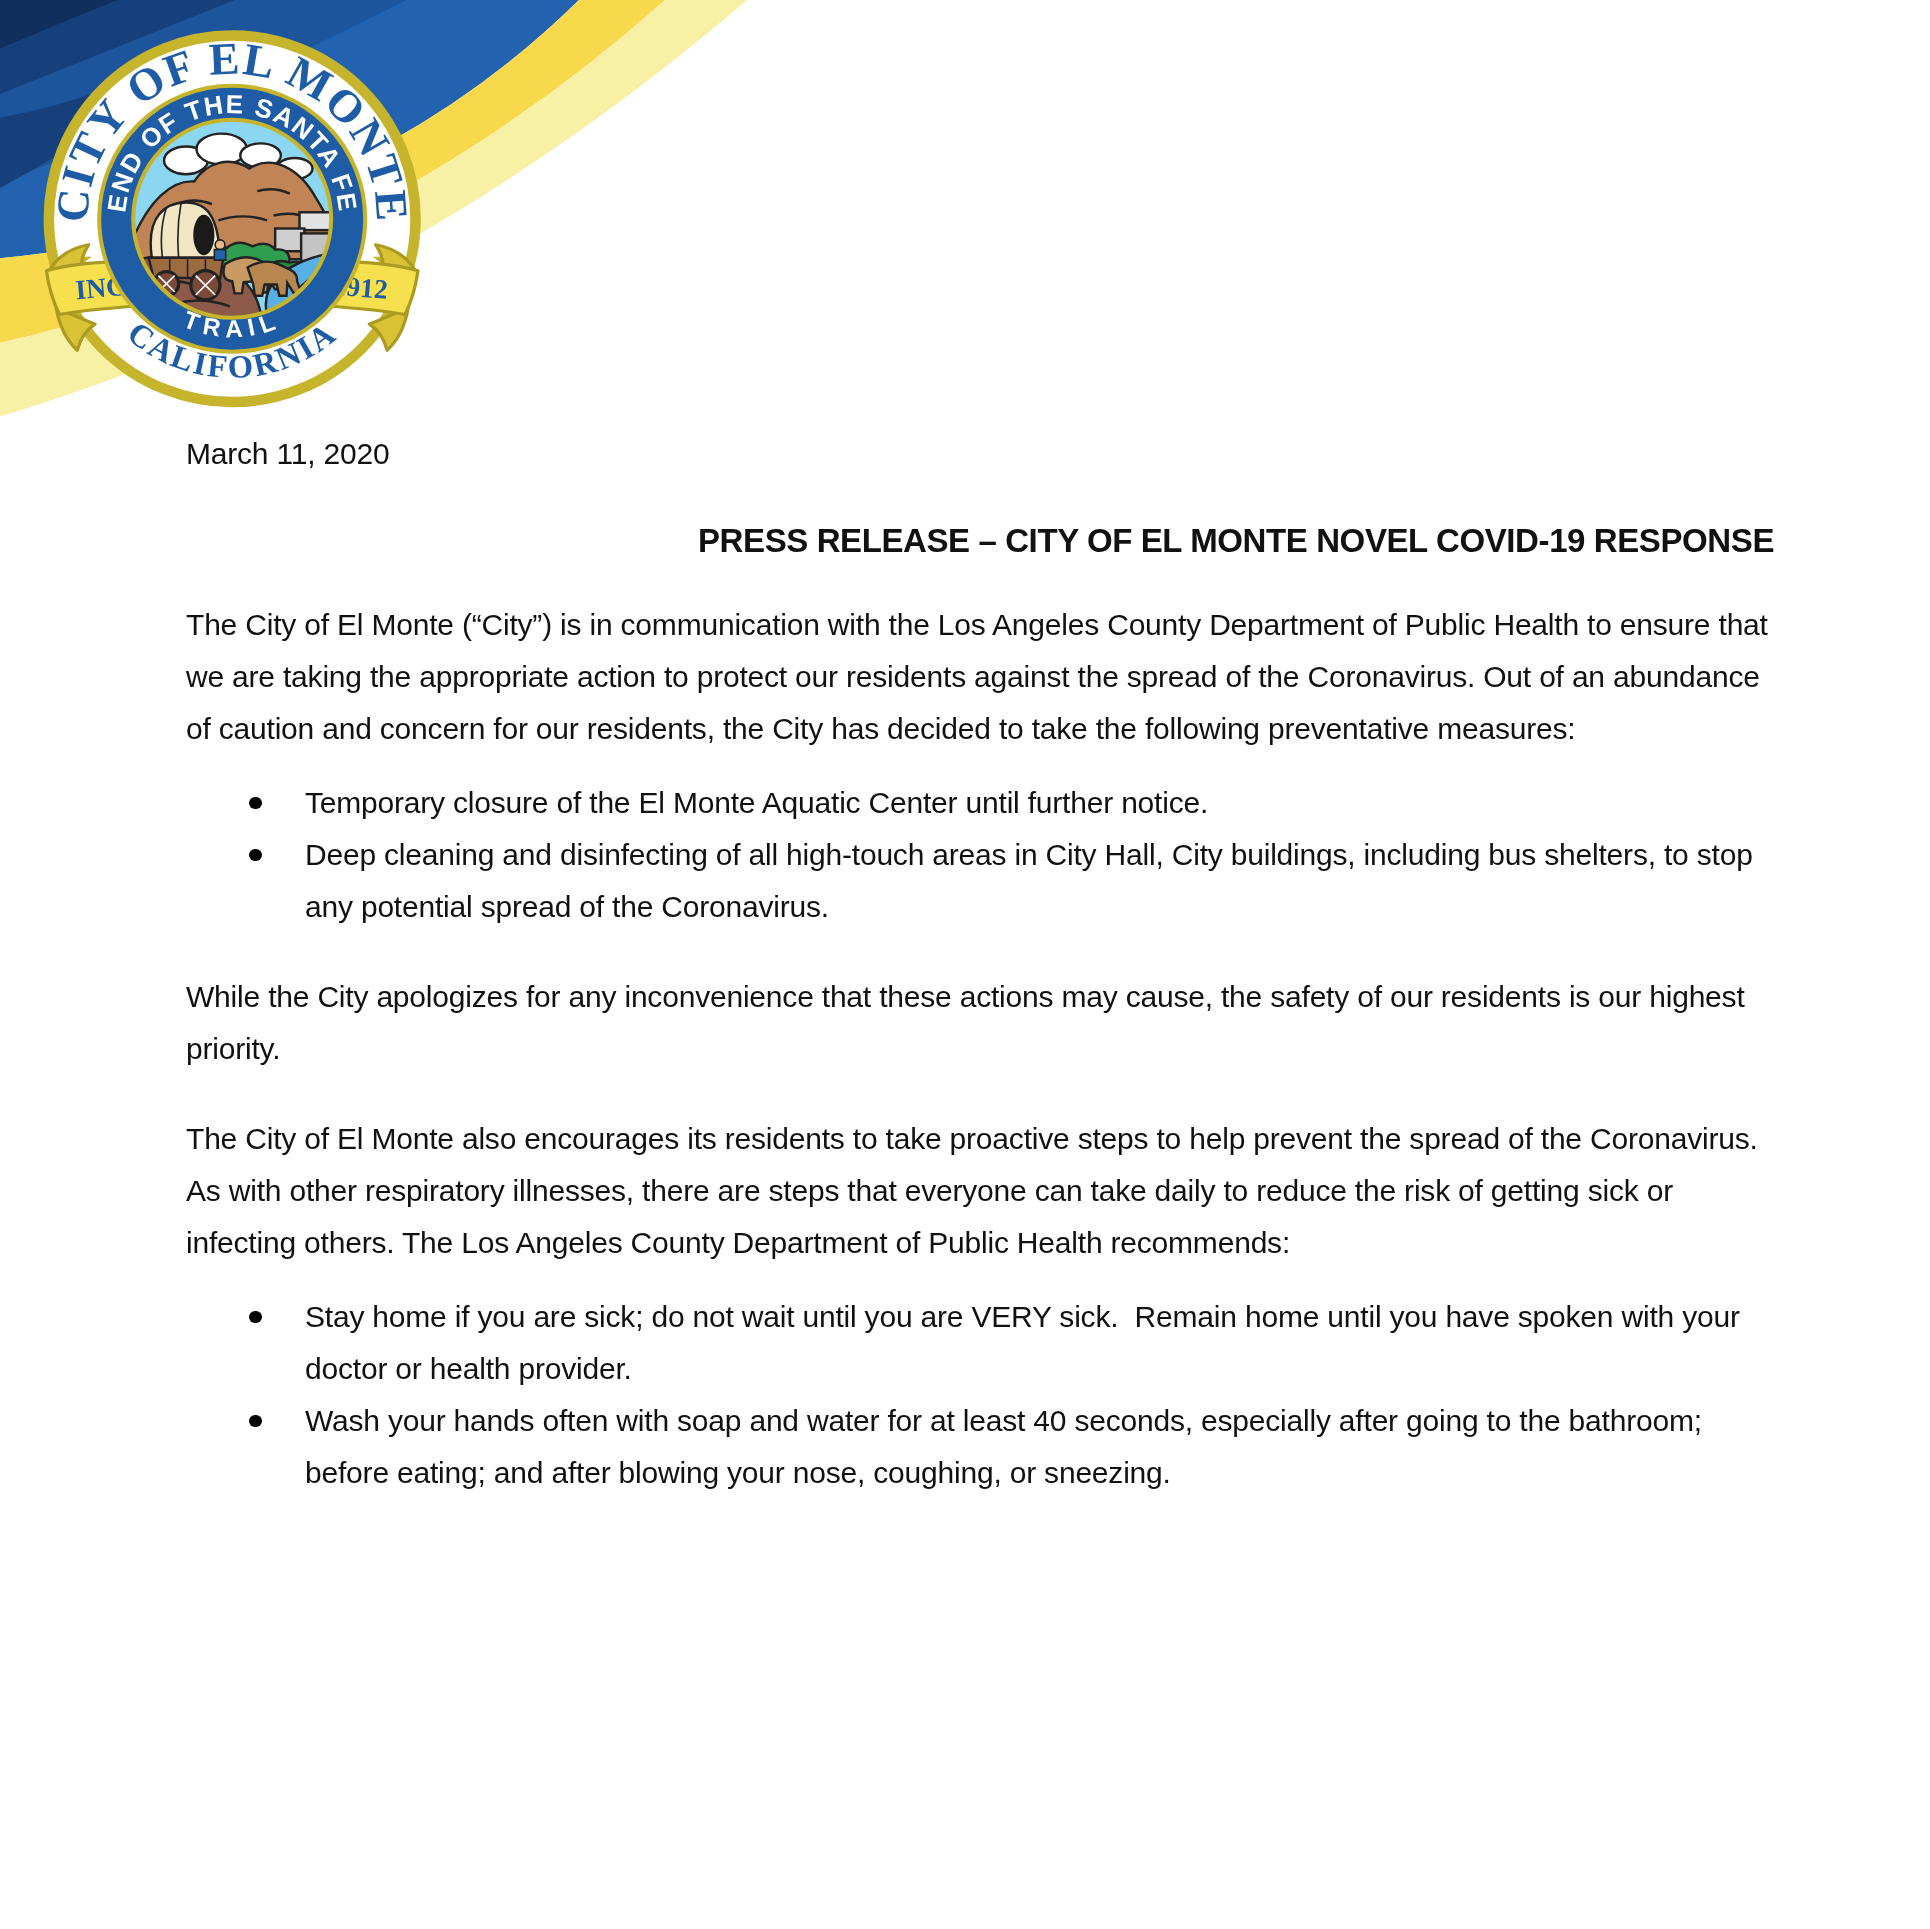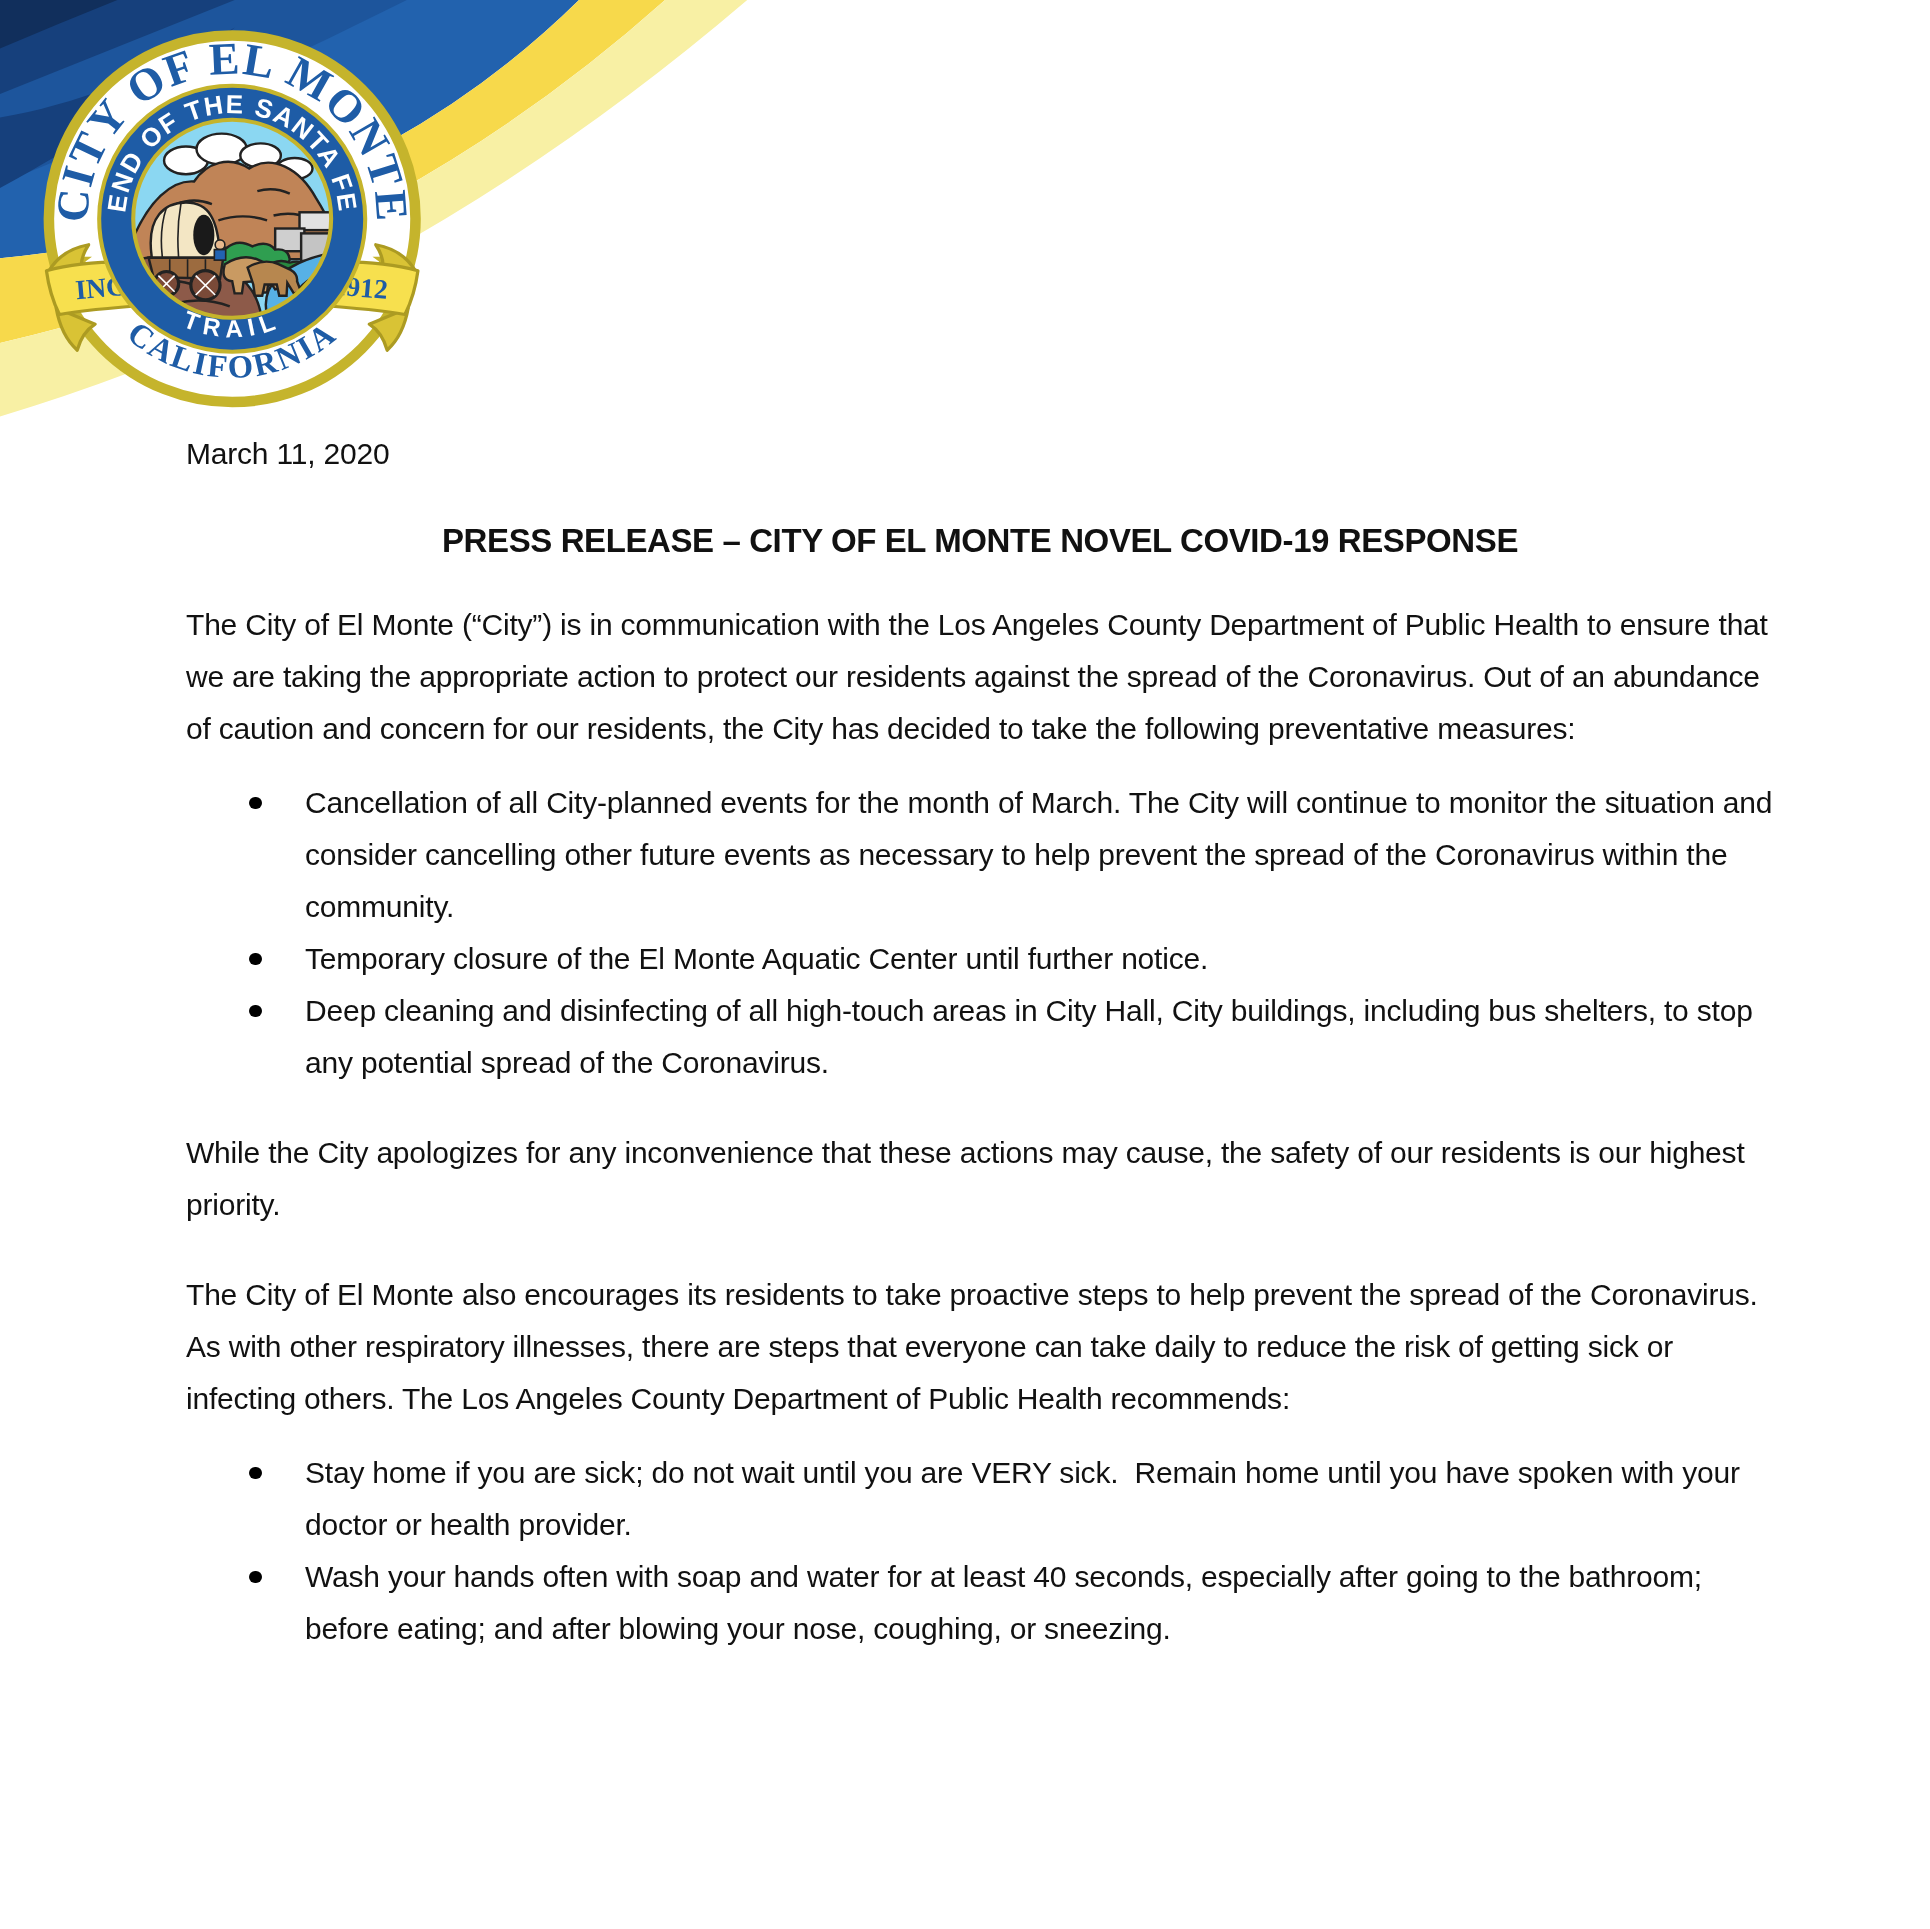--- a/index.html
+++ b/index.html
@@ -36,21 +36,21 @@
     width: 1588px;
     letter-spacing: -0.2px;
   }
   .date {
     font-size: 30px;
     line-height: 38px;
   }
   .title {
     font-size: 33px;
     font-weight: bold;
-    text-align: center;
+    text-align: right;
     margin: 47px 0 0 0;
     line-height: 41px;
     letter-spacing: -0.4px;
   }
   .para {
     font-size: 30px;
     line-height: 52px;
     margin: 38px 0 0 0;
   }
   ul.bullets {
@@ -184,21 +184,20 @@
     </g>
   </g>
   <circle cx="269" cy="250" r="122" fill="none" stroke="#c5b42c" stroke-width="5"></circle>
 </svg>
 
 <div class="doc">
   <div class="date">March 11, 2020</div>
   <h1 class="title">PRESS RELEASE – CITY OF EL MONTE NOVEL COVID-19 RESPONSE</h1>
   <p class="para">The City of El Monte (“City”) is in communication with the Los Angeles County Department of Public Health to ensure that we are taking the appropriate action to protect our residents against the spread of the Coronavirus. Out of an abundance of caution and concern for our residents, the City has decided to take the following preventative measures:</p>
   <ul class="bullets">
-    <li>Cancellation of all City-planned events for the month of March. The City will continue to monitor the situation and consider cancelling other future events as necessary to help prevent the spread of the Coronavirus within the community.</li>
     <li>Temporary closure of the El Monte Aquatic Center until further notice.</li>
     <li>Deep cleaning and disinfecting of all high-touch areas in City Hall, City buildings, including bus shelters, to stop any potential spread of the Coronavirus.</li>
   </ul>
   <p class="para">While the City apologizes for any inconvenience that these actions may cause, the safety of our residents is our highest priority.</p>
   <p class="para">The City of El Monte also encourages its residents to take proactive steps to help prevent the spread of the Coronavirus. As with other respiratory illnesses, there are steps that everyone can take daily to reduce the risk of getting sick or infecting others. The Los Angeles County Department of Public Health recommends:</p>
   <ul class="bullets">
     <li>Stay home if you are sick; do not wait until you are VERY sick.&nbsp; Remain home until you have spoken with your doctor or health provider.</li>
     <li>Wash your hands often with soap and water for at least 40 seconds, especially after going to the bathroom; before eating; and after blowing your nose, coughing, or sneezing.</li>
   </ul>
 </div>

